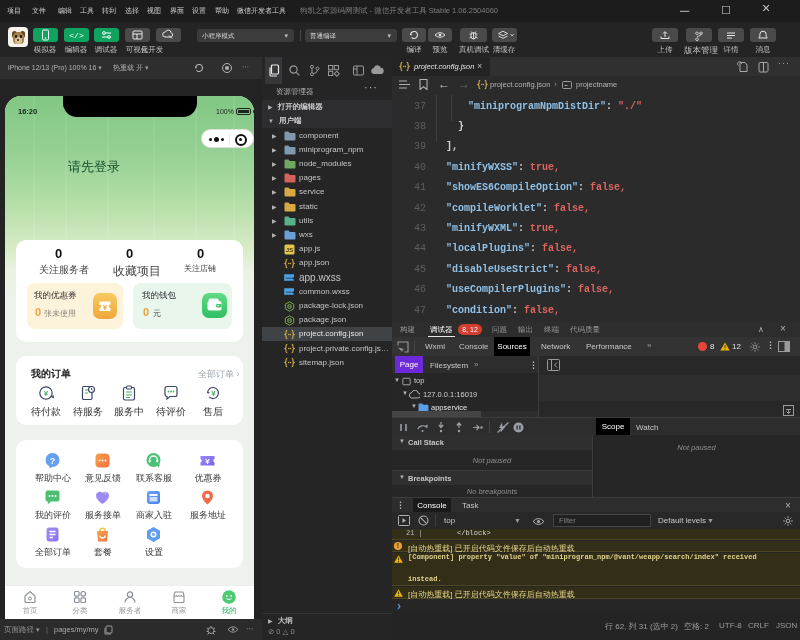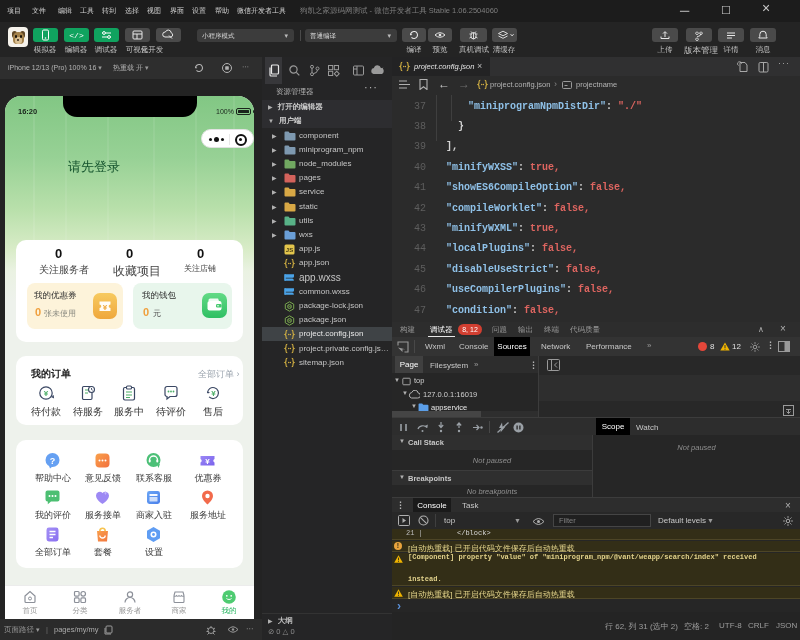--- a/index.html
+++ b/index.html
@@ -723,21 +723,21 @@
             <path d="M6 1.2v1.6M6 9.2v1.6M1.2 6h1.6M9.2 6h1.6M2.6 2.6l1.1 1.1M8.3 8.3l1.1 1.1M9.4 2.6L8.3 3.7M3.7 8.3L2.6 9.4" stroke="#9a9a9a" stroke-width="1"></path>
           </svg>
         <span class="abs" style="left:374px;top:3px;color:#b5b5b5;font-size:9px;font-weight:bold">⋮</span>
         <svg class="abs" style="left:386px;top:4px" width="12" height="11" viewBox="0 0 12 11">
             <rect x="0.5" y="0.5" width="11" height="10" fill="none" stroke="#9a9a9a" stroke-width="1"></rect>
             <rect x="6.5" y="0.5" width="5" height="10" fill="#9a9a9a"></rect>
           </svg>
       </div>
 
       <div class="abs" style="left:0;top:34px;width:146px;height:17px;background:#2d2d2d;font-size:8px;color:#c8c8c8">
-        <div class="abs" style="left:3px;top:0;width:28px;height:30px;background:#404040;color:#fff;text-align:center;line-height:17px">Page</div>
+        <div class="abs" style="left:3px;top:0;width:28px;height:30px;background:#6d28d9;color:#fff;text-align:center;line-height:17px">Page</div>
         <span class="abs" style="left:38px;top:5px">Filesystem</span>
         <span class="abs" style="left:82px;top:4px;color:#9a9a9a">»</span>
         <span class="abs" style="left:137px;top:4px;color:#b5b5b5;font-size:9px;font-weight:bold">⋮</span>
       </div>
 
       <div class="abs" style="left:0;top:51px;width:146px;height:44px;background:#262626;color:#d0d0d0;font-size:7.5px">
         <span class="arrow" style="position:absolute;left:2px;top:4px">▼</span>
         <svg class="abs" style="left:10px;top:3.5px" width="9" height="9" viewBox="0 0 11 10">
             <rect x="1" y="1" width="9" height="8" rx="1" fill="none" stroke="#b0b0b0" stroke-width="1.1"></rect>
           </svg>

